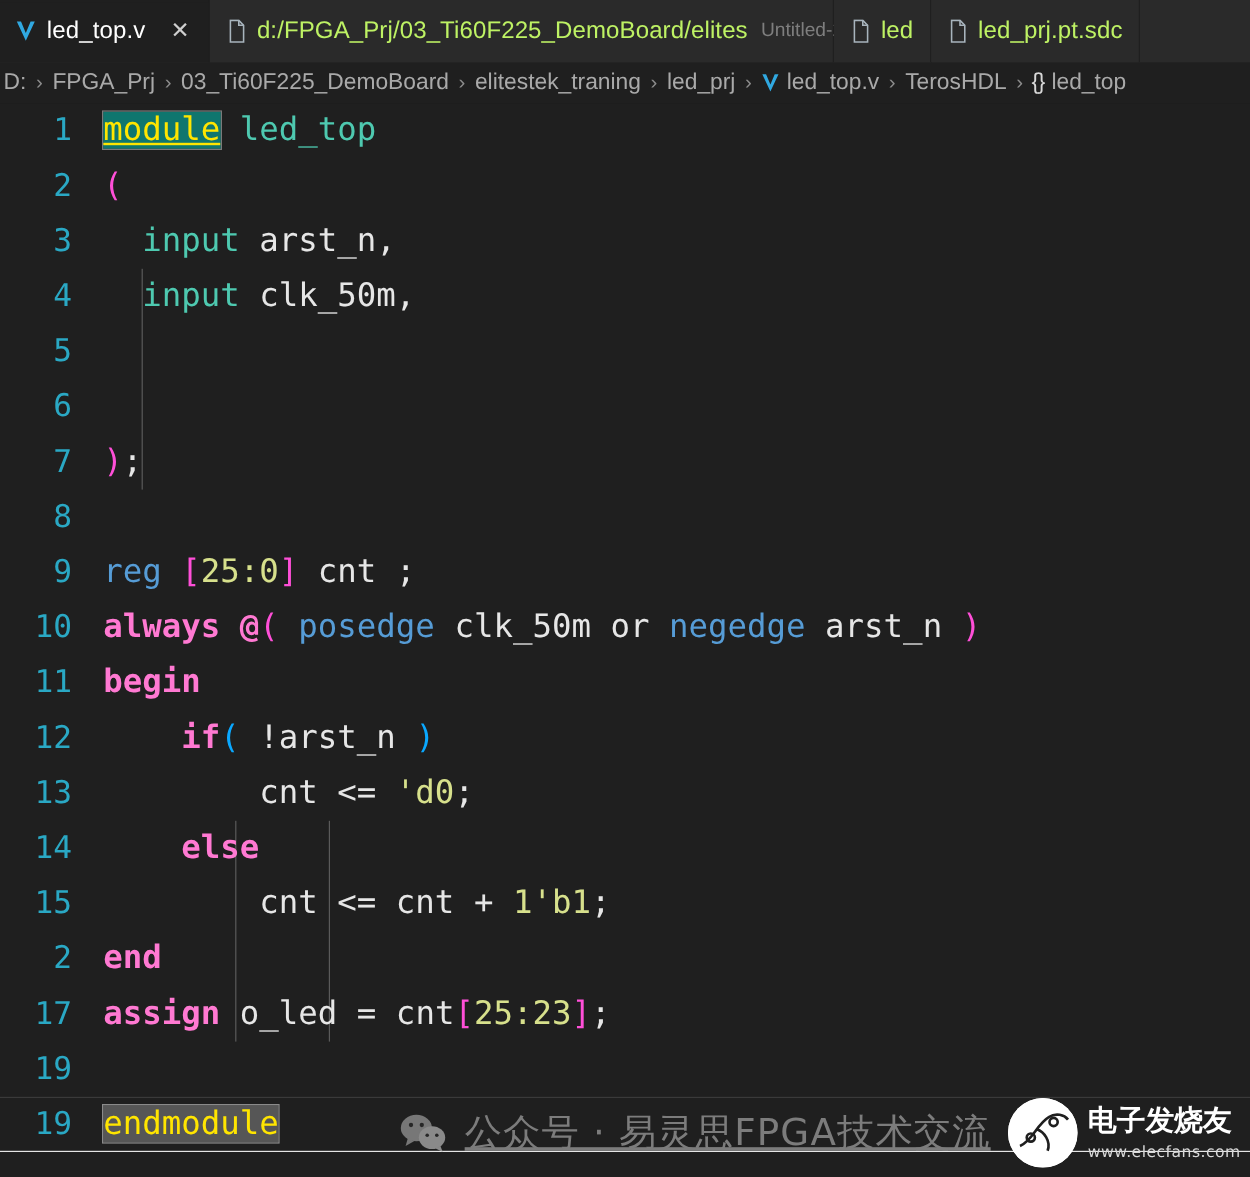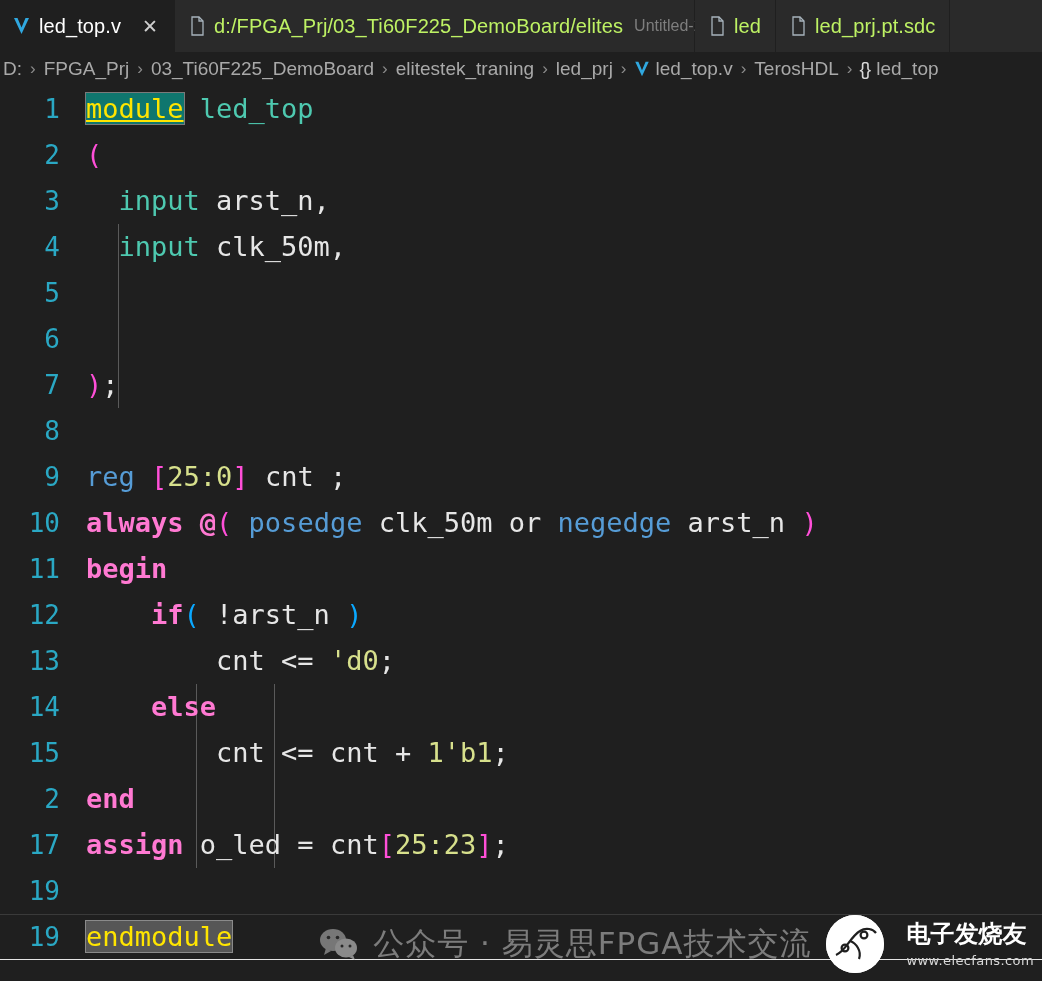--- a/index.html
+++ b/index.html
@@ -163,23 +163,24 @@
     align-items: center;
     gap: 14px;
     pointer-events: none;
   }
   .wm-text {
     font-size: 31px;
     color: #8d8d8d;
     font-family: "DejaVu Sans", sans-serif;
     letter-spacing: 1px;
     opacity: .85;
+    text-decoration: underline;
   }
   .wm-wechat { width: 40px; height: 34px; position: relative; opacity: .8; }
-  .wm-logo { display: flex; align-items: center; gap: 23px; }
+  .wm-logo { display: flex; align-items: center; gap: 9px; }
   .wm-logo-circle {
     width: 58px; height: 58px; border-radius: 50%;
     background: #ffffff;
     position: relative;
   }
   .wm-brand { display: flex; flex-direction: column; line-height: 1; }
   .wm-brand-cn { font-size: 24px; color: #ffffff; font-family: "DejaVu Sans", sans-serif; font-weight: bold; }
   .wm-brand-en { font-size: 13px; color: #d8d8d8; font-family: "DejaVu Sans", sans-serif; margin-top: 8px; letter-spacing: .4px; }
 </style>
 </head>

